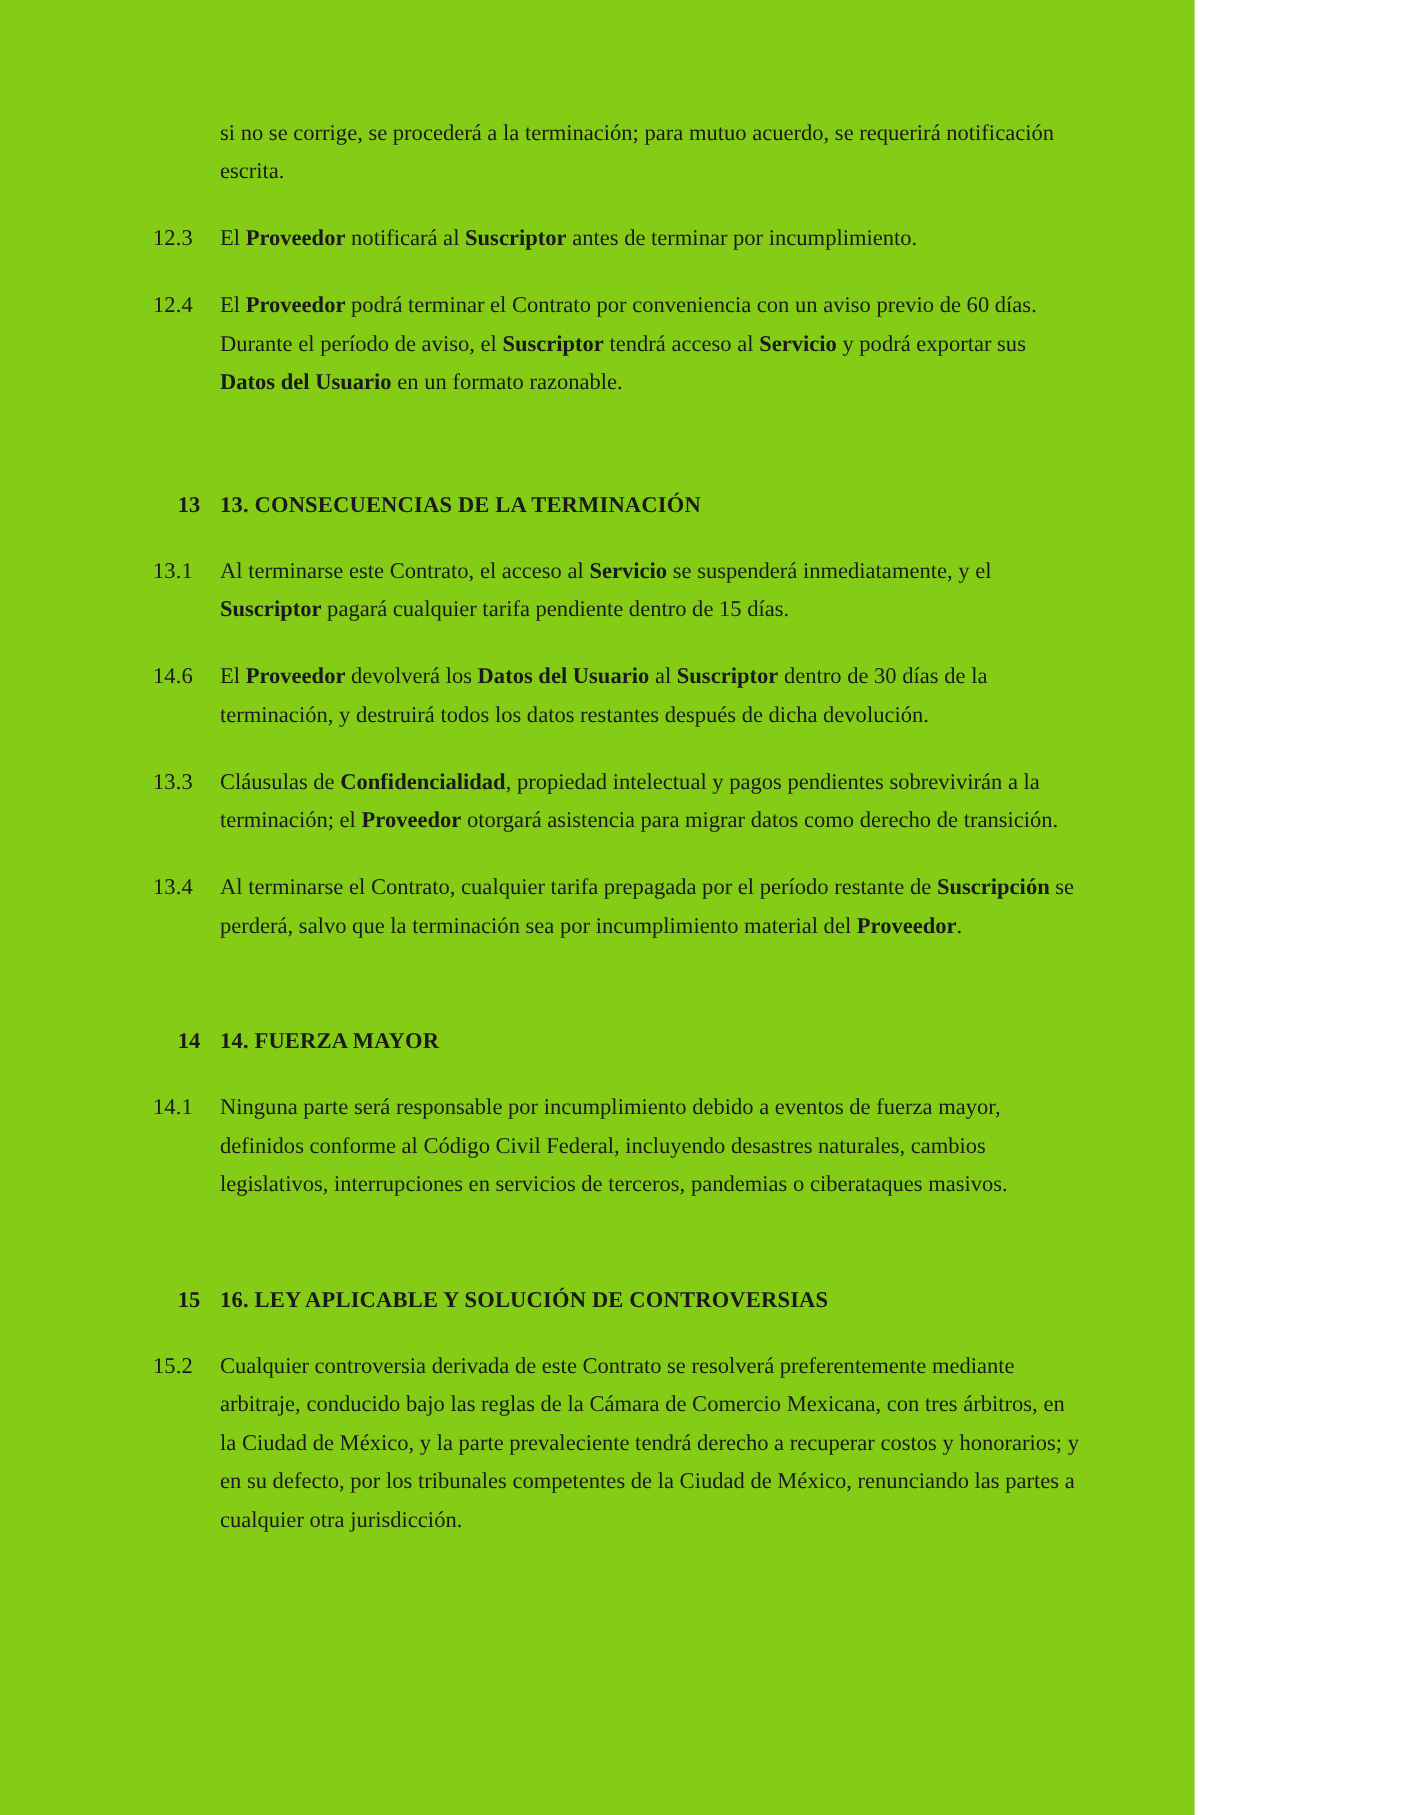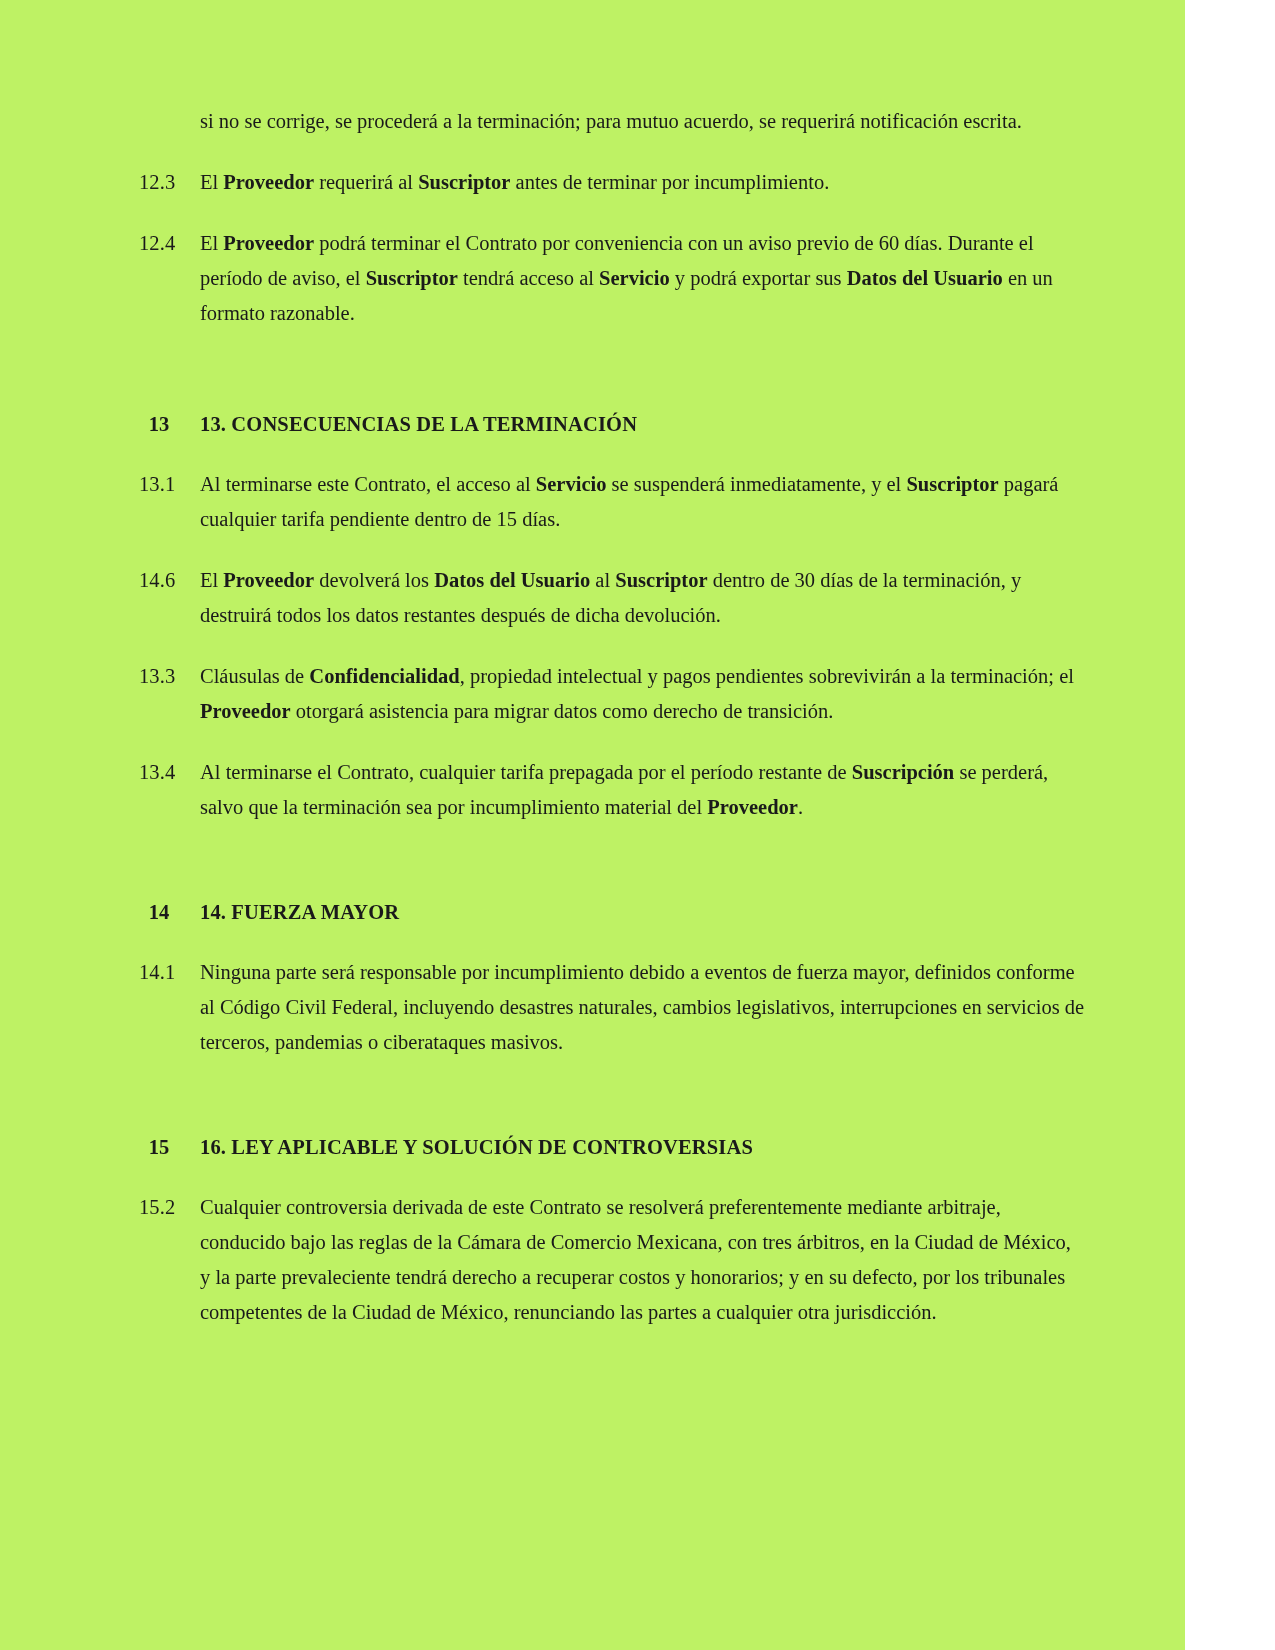--- a/index.html
+++ b/index.html
@@ -9,23 +9,23 @@
   }
   body {
     width: 1275px;
     height: 1650px;
     font-family: "Liberation Serif", "DejaVu Serif", serif;
     color: #1a1a1a;
     -webkit-font-smoothing: antialiased;
   }
   .page {
     position: relative;
-    width: 1185px;
+    width: 1086px;
     height: 1650px;
-    background: #bef264;
+    background: #84cc16;
     box-sizing: border-box;
     padding: 104px 100px 0 136px;
   }
 
   
   .cont-para {
     margin: 0 0 0 0;
     padding-left: 64px;
     font-size: 20.5px;
     line-height: 35px;
@@ -62,21 +62,21 @@
     margin-top: 70px;
     margin-bottom: 6px;
   }
   .section-head.first { margin-top: 76px; }
   .section-num {
     flex: 0 0 64px;
     width: 64px;
     font-size: 20.5px;
     line-height: 34px;
     font-weight: bold;
-    text-align: center;
+    text-align: right;
     padding-right: 18px;
     box-sizing: border-box;
   }
   .section-title {
     flex: 1 1 auto;
     font-size: 20.5px;
     line-height: 34px;
     font-weight: bold;
     letter-spacing: 0.15px;
   }
@@ -84,21 +84,21 @@
   b, strong { font-weight: bold; }
 </style>
 </head>
 <body>
 
 <div class="page">
   <div id="content">
       <div class="cont-para"><span>si no se corrige, se procederá a la terminación; para mutuo acuerdo, se requerirá notificación escrita.</span></div>
       <div class="clause">
         <div class="clause-num">12.3</div>
-        <div class="clause-body"><span>El </span><strong>Proveedor</strong><span> requerirá al </span><strong>Suscriptor</strong><span> antes de terminar por incumplimiento.</span></div>
+        <div class="clause-body"><span>El </span><strong>Proveedor</strong><span> notificará al </span><strong>Suscriptor</strong><span> antes de terminar por incumplimiento.</span></div>
       </div>
       <div class="clause">
         <div class="clause-num">12.4</div>
         <div class="clause-body"><span>El </span><strong>Proveedor</strong><span> podrá terminar el Contrato por conveniencia con un aviso previo de 60 días. Durante el período de aviso, el </span><strong>Suscriptor</strong><span> tendrá acceso al </span><strong>Servicio</strong><span> y podrá exportar sus </span><strong>Datos del Usuario</strong><span> en un formato razonable.</span></div>
       </div>
       <div class="section-head first">
         <div class="section-num">13</div>
         <div class="section-title">13. CONSECUENCIAS DE LA TERMINACIÓN</div>
       </div>
       <div class="clause">

